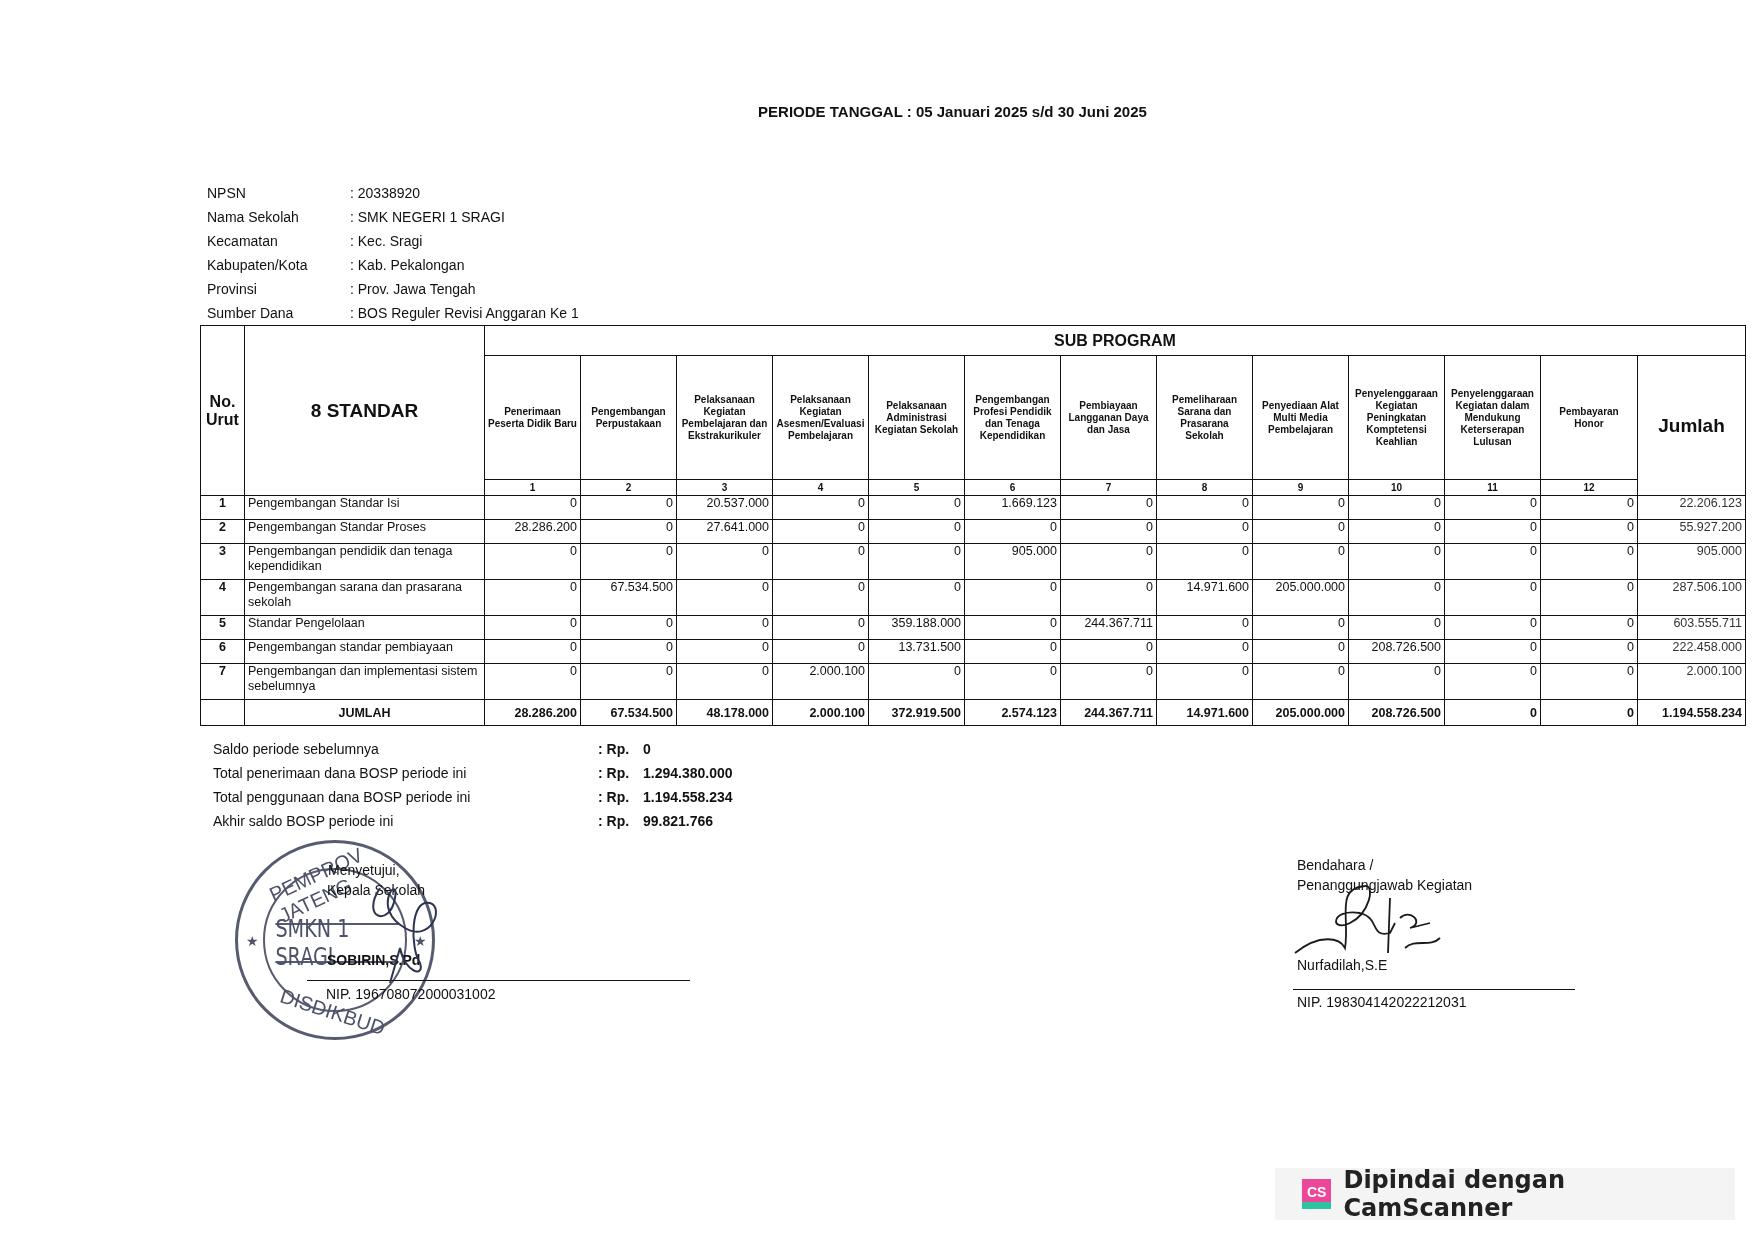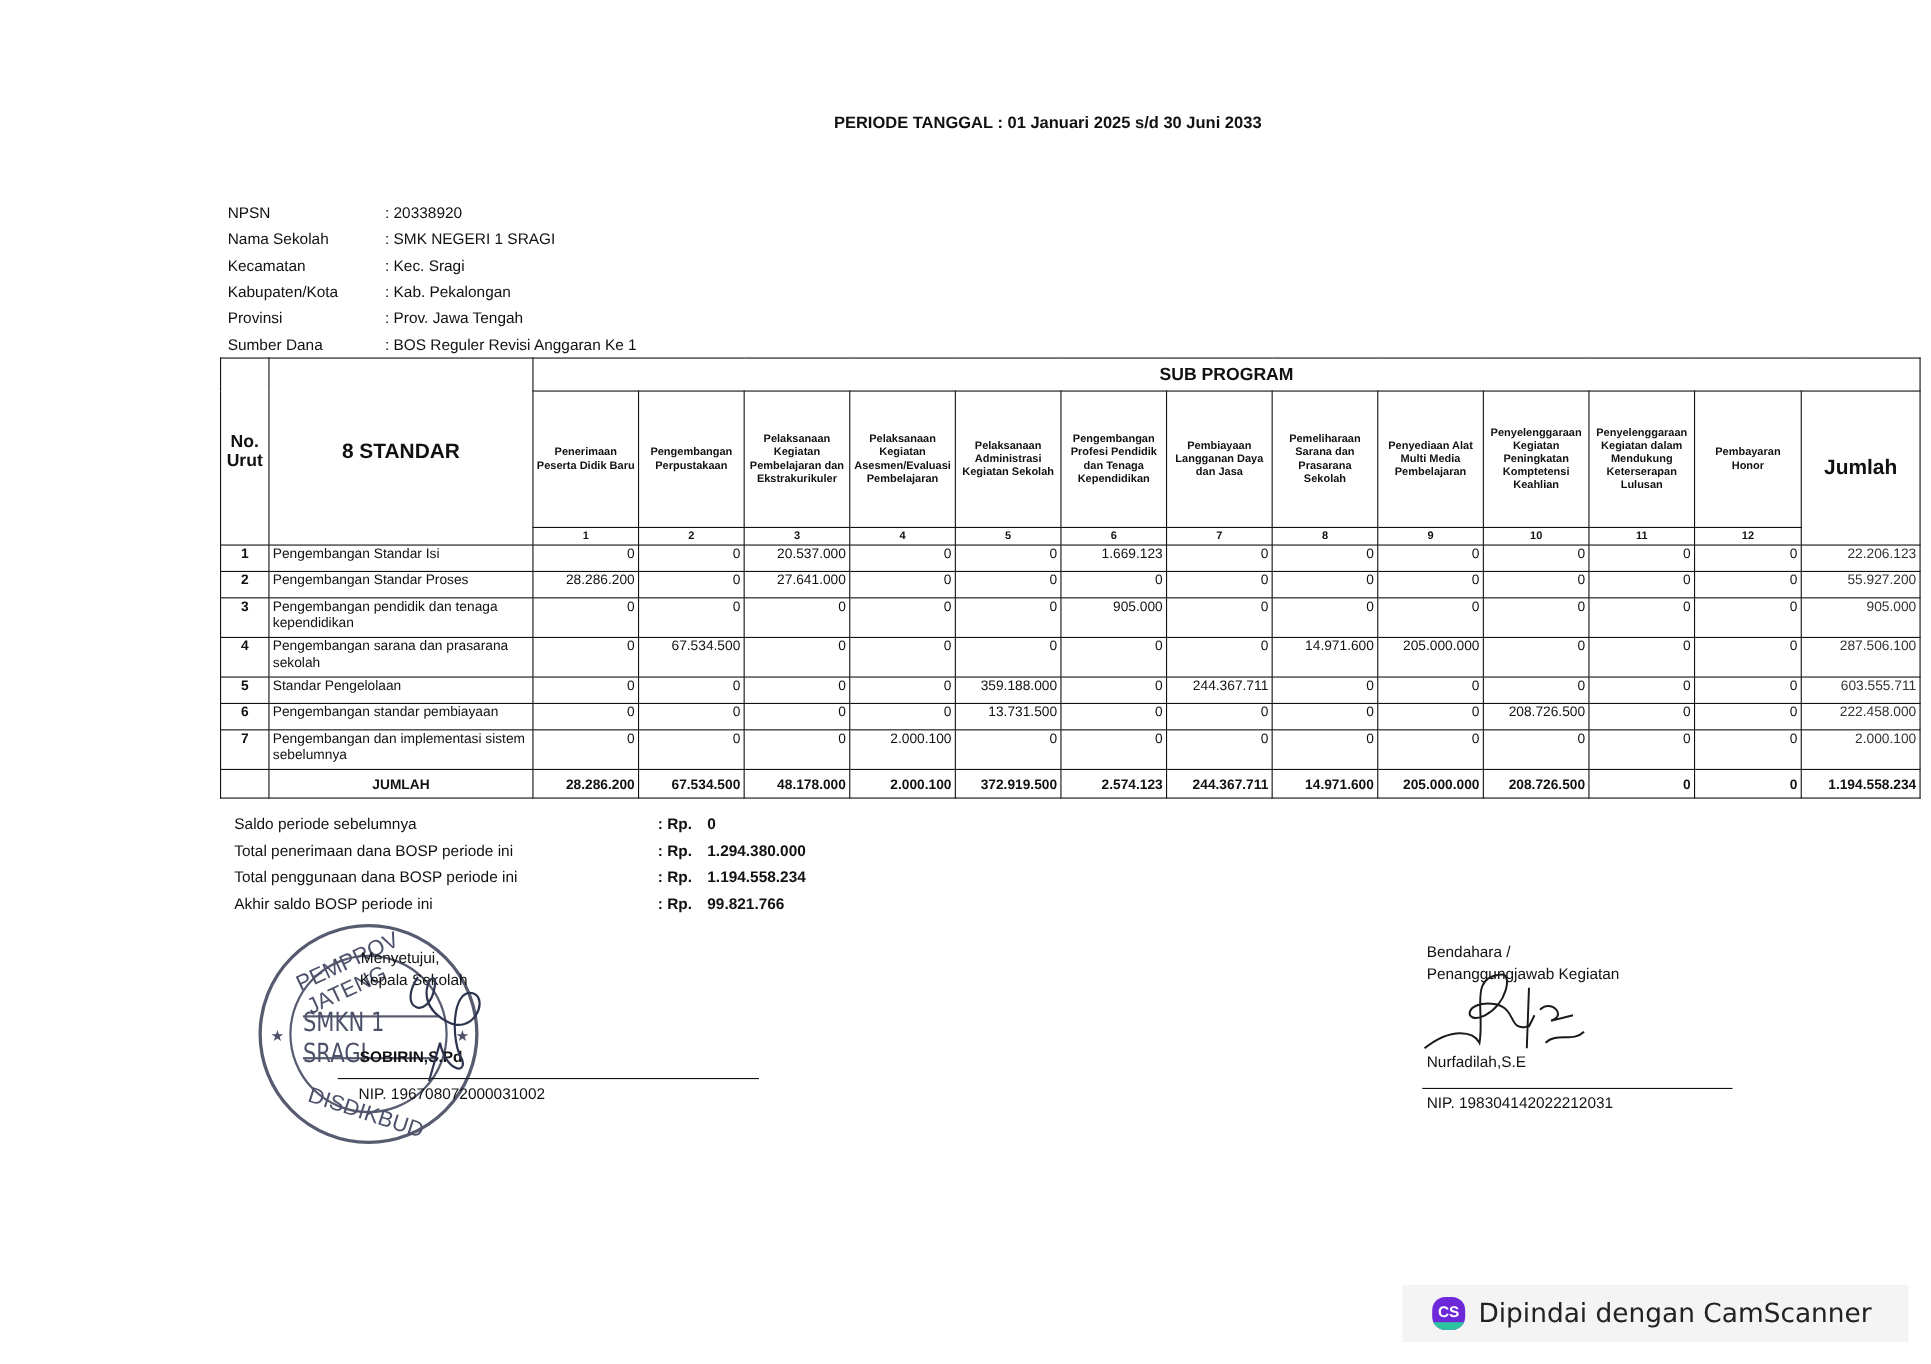--- a/index.html
+++ b/index.html
@@ -53,29 +53,29 @@
 
   .signature { position: absolute; }
 
   .sign-right { position: absolute; left: 1297px; top: 857px; font-size: 14px; }
   .sign-right .l { height: 20px; }
   .sign-right .name { position: absolute; left: 0; top: 100px; font-weight: normal; white-space: nowrap; }
   .sign-right .line { position: absolute; left: -4px; top: 132px; width: 282px; border-top: 1.5px solid #111; }
   .sign-right .nip { position: absolute; left: 0; top: 137px; white-space: nowrap; }
 
   .camscanner { position: absolute; left: 1275px; top: 1168px; width: 460px; height: 52px; background: #f4f4f4; display: flex; align-items: center; padding-left: 27px; }
-  .cs-logo { width: 30px; height: 30px; border-radius: 12px; background: #6d28d9; position: relative; overflow: hidden; color: #fff; font-weight: bold; font-size: 14px; display: flex; align-items: center; justify-content: center; padding-bottom: 5px; }
+  .cs-logo { width: 30px; height: 30px; border-radius: 0; background: #ec4899; position: relative; overflow: hidden; color: #fff; font-weight: bold; font-size: 14px; display: flex; align-items: center; justify-content: center; padding-bottom: 5px; }
   .cs-logo::after { content: ""; position: absolute; left: 0; bottom: 0; width: 100%; height: 7px; background: #2cc4a0; }
-  .cs-text { font-size: 24px; color: #222; margin-left: 12px; font-family: "DejaVu Sans", sans-serif; font-weight: normal; }
+  .cs-text { font-size: 24px; color: #222; margin-left: 12px; font-family: "DejaVu Sans", sans-serif; font-weight: bold; }
 </style>
 </head>
 <body>
 
 <div class="title-block">
-  <div class="t2">PERIODE TANGGAL : 01 Januari 2025 s/d 30 Juni 2033</div>
+  <div class="t2">PERIODE TANGGAL : 05 Januari 2025 s/d 30 Juni 2025</div>
 </div>
 
 <div class="info" id="info">
     <div class="row">
       <span class="lbl">NPSN</span>
       <span>: 20338920</span>
     </div>
     <div class="row">
       <span class="lbl">Nama Sekolah</span>
       <span>: SMK NEGERI 1 SRAGI</span>

